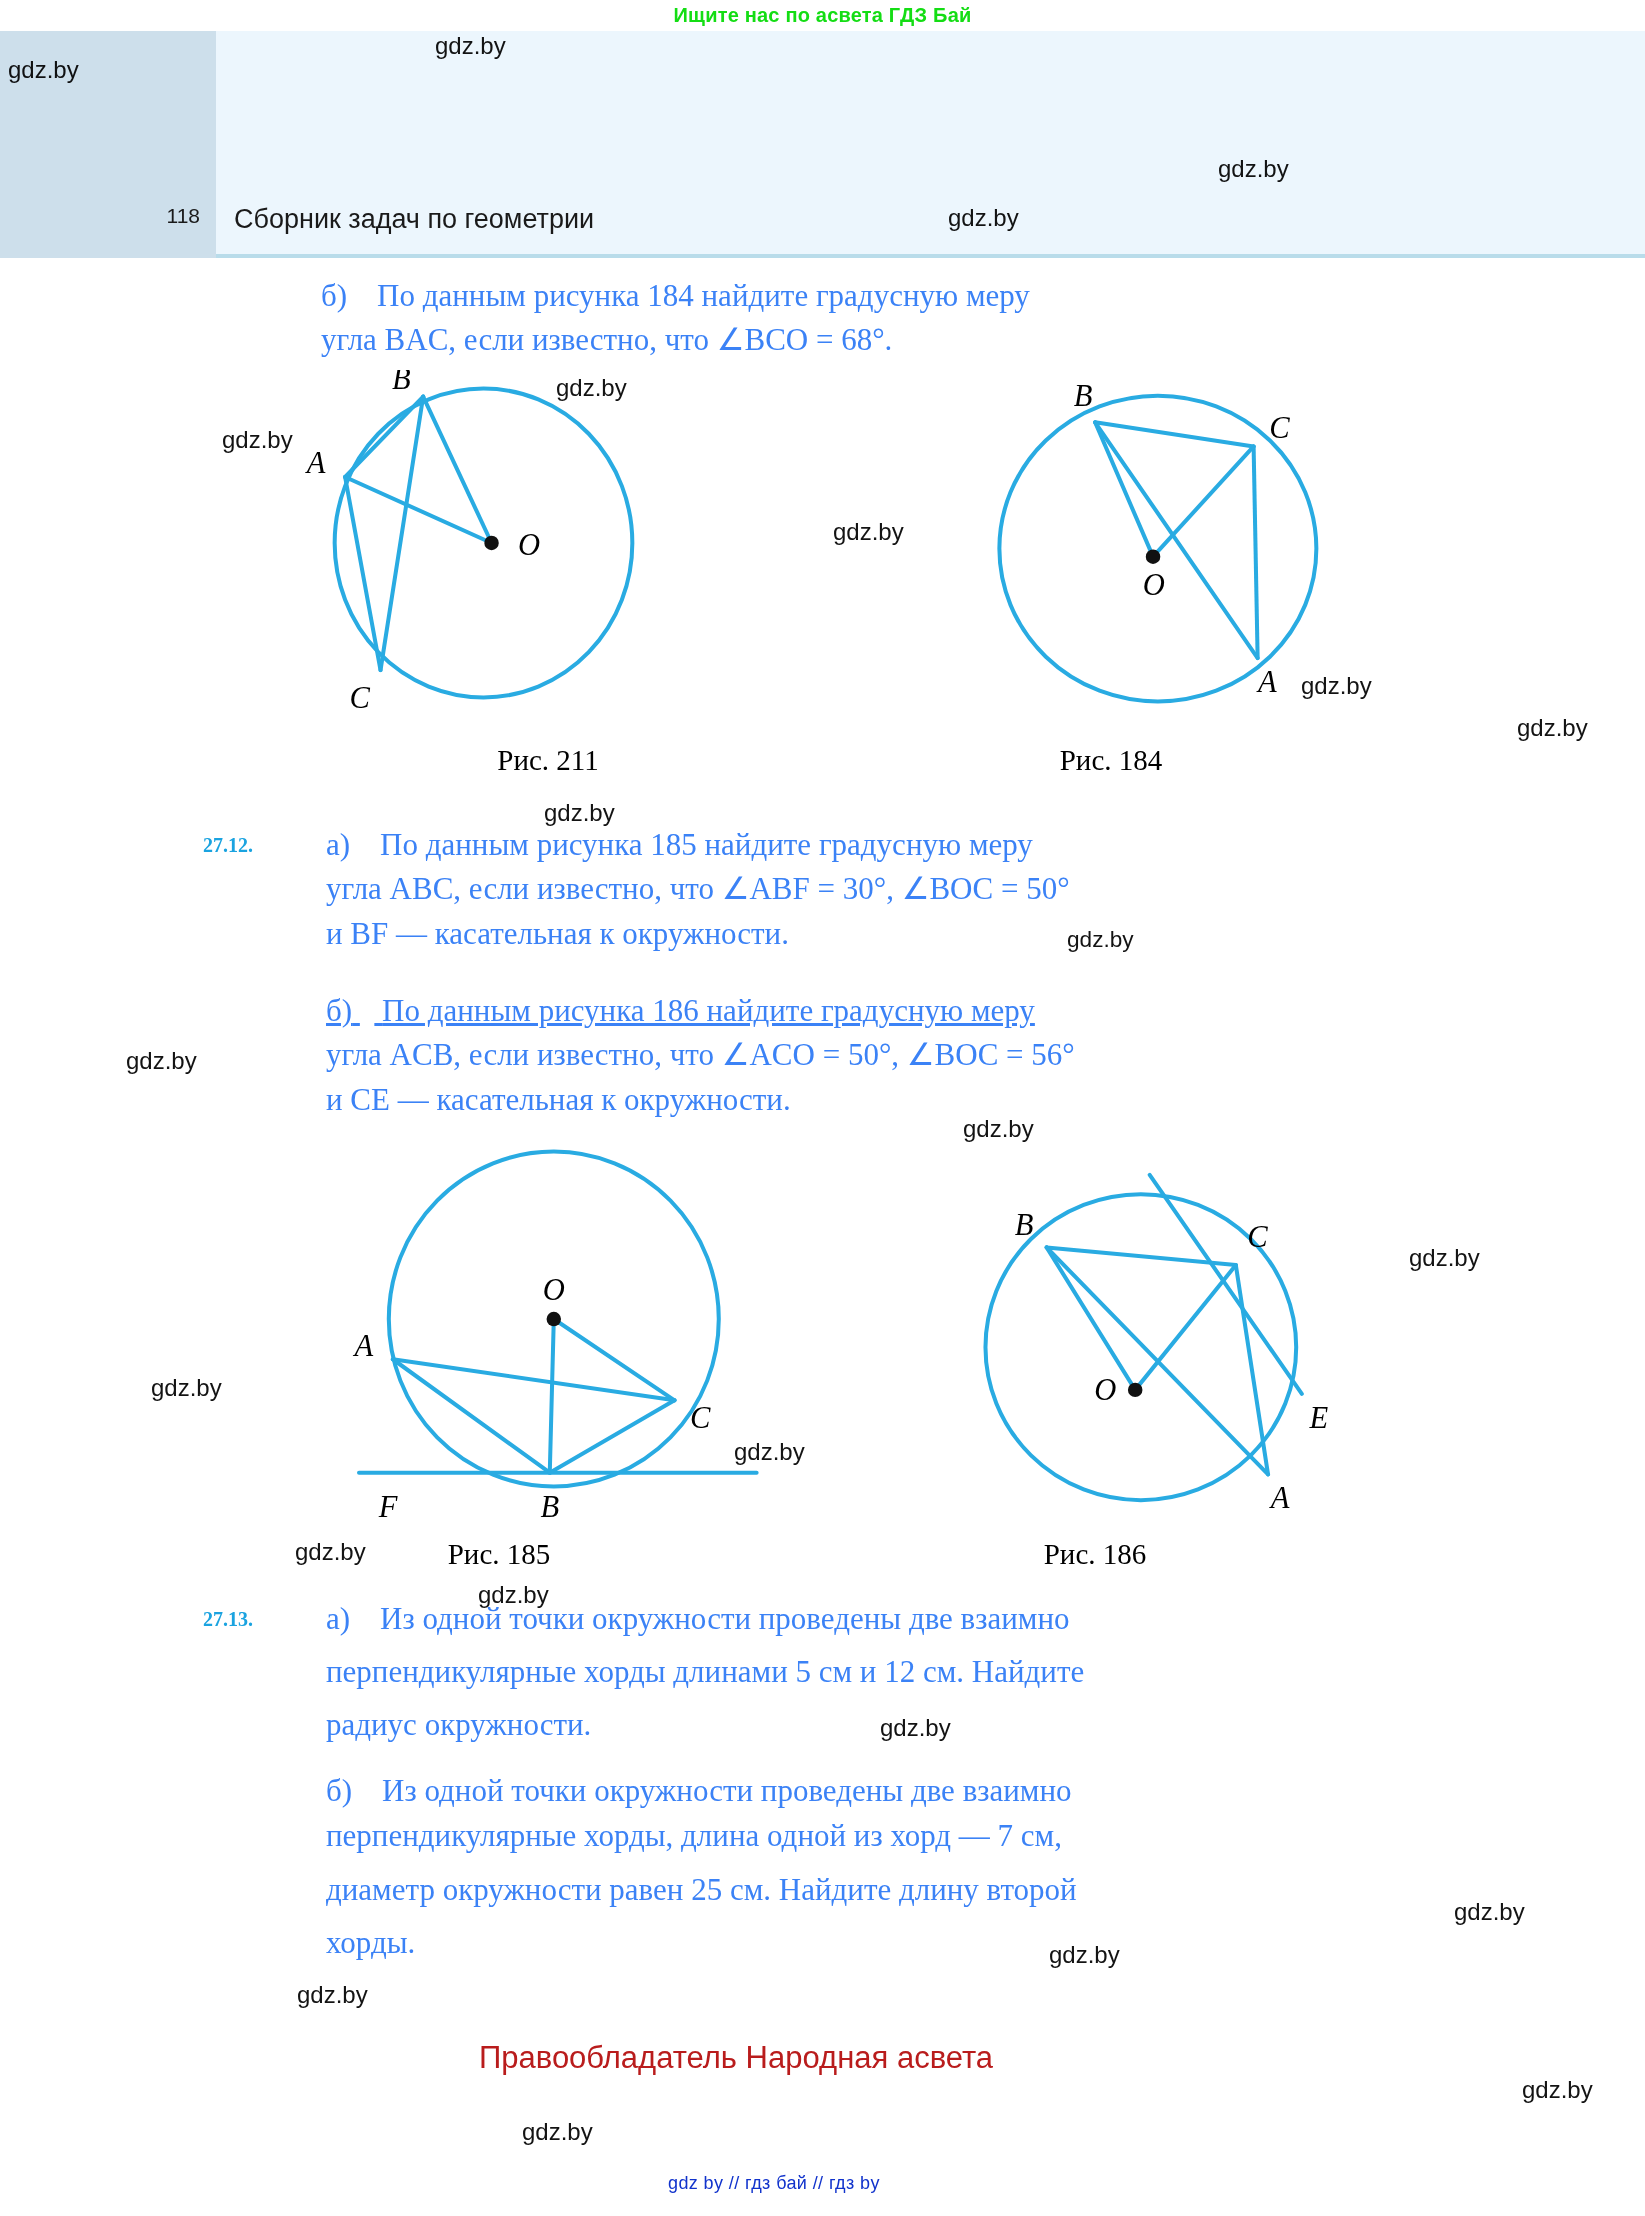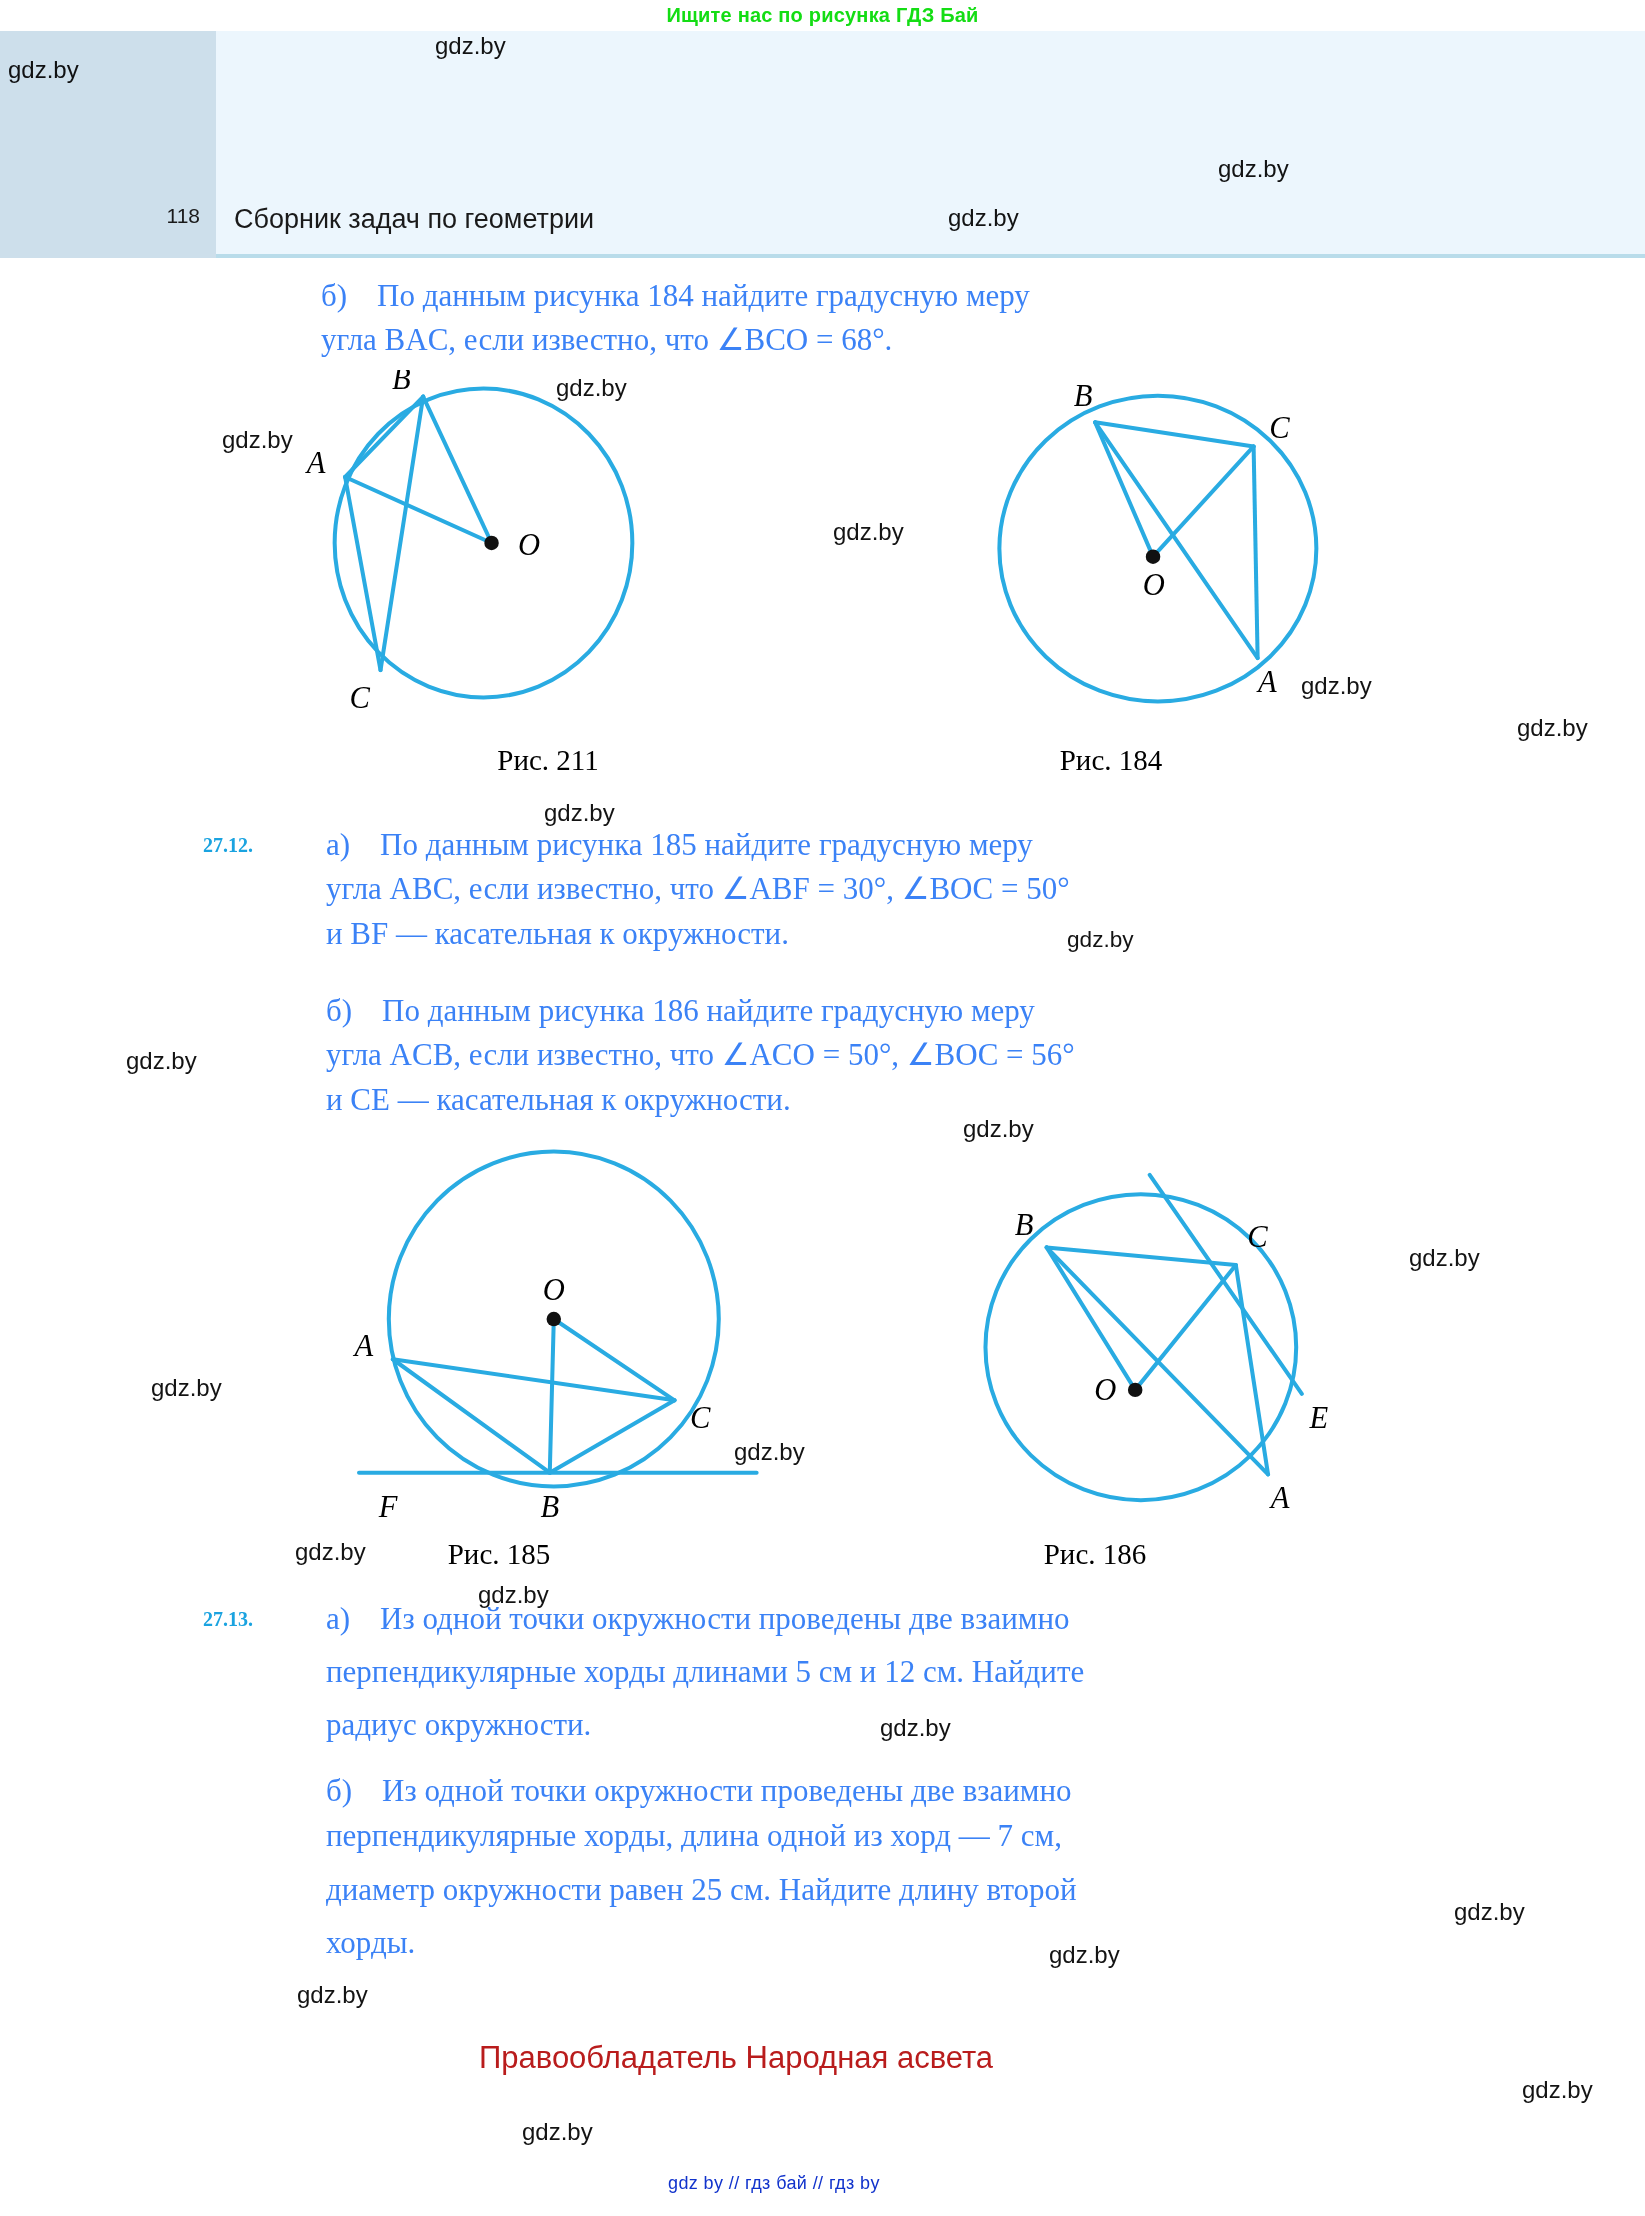--- a/index.html
+++ b/index.html
@@ -94,21 +94,21 @@
     white-space:nowrap;
     letter-spacing:0.4px;
   }
   svg{display:block;}
   .glbl{font-family:"Liberation Serif", serif; font-style:italic; font-size:38px; fill:#000;}
 </style>
 </head>
 <body>
 
 <div class="abs" id="promo">
-  <span>Ищите нас по рисунка ГДЗ Бай</span>
+  <span>Ищите нас по асвета ГДЗ Бай</span>
 </div>
 
 <div class="abs" id="runhead"></div>
 <div class="abs" id="runhead-strip"></div>
 <div class="abs" id="page-number">118</div>
 <div class="abs" id="runhead-title">Сборник задач по геометрии</div>
 
 <div class="abs para" style="top:274px; left:321px; width:1184px;">
   <span>б)</span>
   <span style="display:inline-block;width:14.5px;"></span>
@@ -167,21 +167,21 @@
   <span style="display:inline-block;width:14.5px;"></span>
   <span>По  данным  рисунка  185  найдите  градусную  меру</span>
 </div>
 <div class="abs para" style="top:867px; left:326px; width:1180px;">
   <span>угла ABC,  если  известно,  что  ∠ABF = 30°,  ∠BOC = 50°</span>
 </div>
 <div class="abs para lastline" style="top:912px; left:326px; width:1180px;">
   <span>и BF — касательная к окружности.</span>
 </div>
 
-<div class="abs para" style="top:989px; left:326px; width:1180px;">
+<div class="abs para" style="top:989px; left:326px; width:1180px;text-decoration:underline;">
   <span>б)</span>
   <span style="display:inline-block;width:14.5px;"></span>
   <span>По  данным  рисунка  186  найдите  градусную  меру</span>
 </div>
 <div class="abs para" style="top:1033px; left:326px; width:1180px;">
   <span>угла ACB,  если  известно,  что  ∠ACO = 50°,  ∠BOC = 56°</span>
 </div>
 <div class="abs para lastline" style="top:1078px; left:326px; width:1180px;">
   <span>и CE — касательная к окружности.</span>
 </div>

